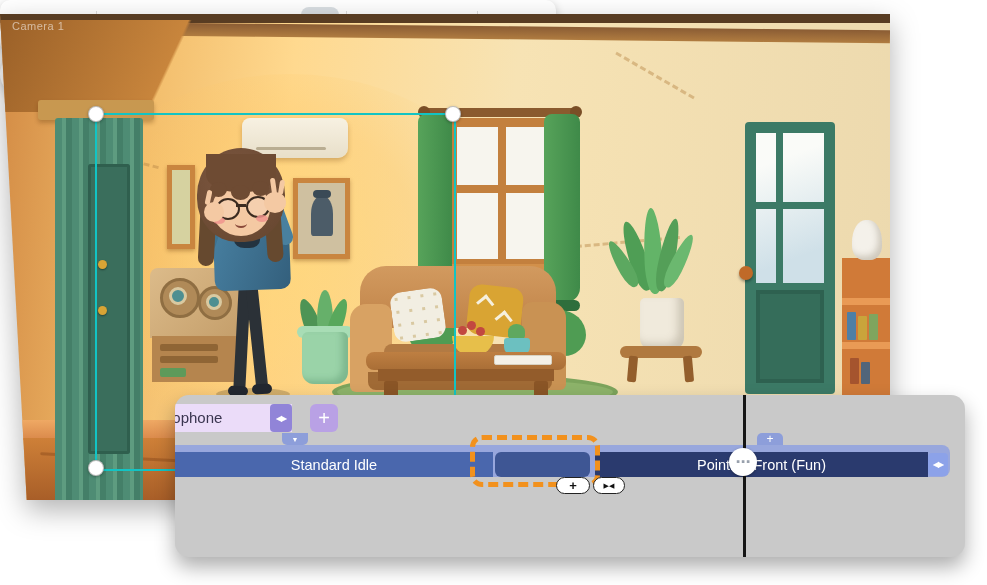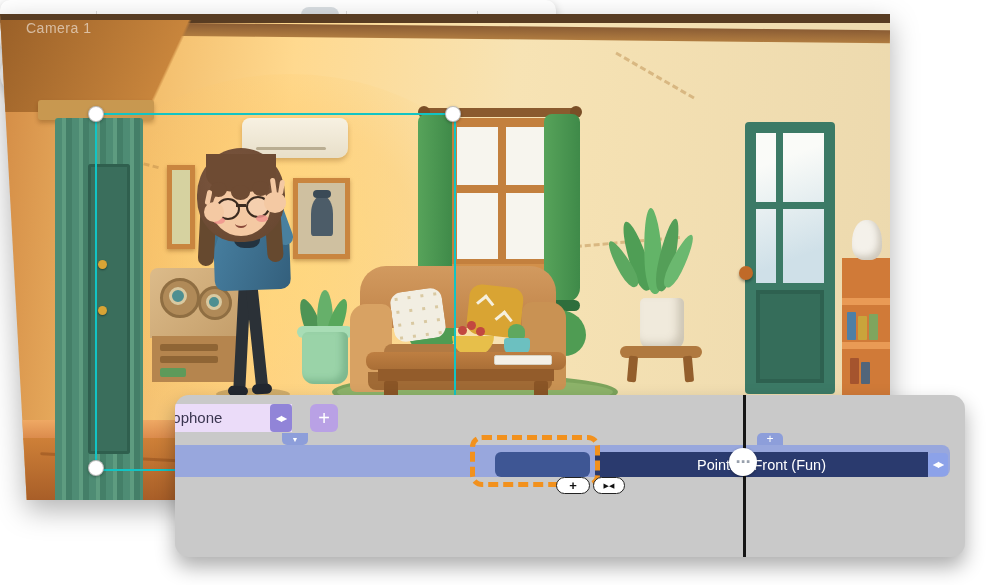--- a/index.html
+++ b/index.html
@@ -92,21 +92,21 @@
   .mouth{position:absolute;width:12px;height:7px;border-bottom:2.5px solid #8a4a3a;border-radius:0 0 50% 50%;}
   .hand{background:#f4c9a3;border-radius:50%;}
   .finger{background:#f4c9a3;border-radius:3px;}
   .jacket{left:214px;top:214px;width:76px;height:62px;background:linear-gradient(110deg,#477fa0,#335f7c);border-radius:14px 18px 10px 10px;transform:rotate(-2deg);}
   .collar{left:234px;top:214px;width:26px;height:20px;background:#233340;border-radius:0 0 40% 40%;}
   .arm{width:16px;background:#3e7391;border-radius:8px;}
   .leg{width:12px;height:104px;background:#2b3137;border-radius:4px;}
   .shoe{height:10px;background:#232830;border-radius:5px;}
   .shadow-e{background:rgba(0,0,0,.18);border-radius:50%;}
   
-  .camlabel{left:26px;top:6px;color:rgba(255,255,255,.55);font-size:14px;letter-spacing:.5px;}
+  .camlabel{left:12px;top:6px;color:rgba(255,255,255,.55);font-size:11px;letter-spacing:.5px;}
   
   #selbox{left:95px;top:113px;width:357px;height:354px;border:2px solid #12c4c4;z-index:20;}
   .handle{position:absolute;width:14px;height:14px;border-radius:50%;background:#fff;border:1px solid rgba(0,0,0,.25);box-shadow:0 1px 3px rgba(0,0,0,.3);}
   
   #toolbar{left:95px;top:44px;width:556px;height:52px;background:#fff;border-radius:10px;
     box-shadow:0 3px 10px rgba(0,0,0,.22);display:flex;align-items:center;gap:7px;padding:0 14px;box-sizing:border-box;z-index:40;}
   .tbtn{width:34px;height:34px;display:grid;place-items:center;border-radius:8px;flex:0 0 auto;}
   .tbtn.sel{background:#d9dee2;width:38px;height:38px;}
   .tdiv{width:1px;height:30px;background:#ddd;flex:0 0 auto;}
   .tlabel{font-size:16px;color:#3f434c;white-space:nowrap;margin:0 2px;}
@@ -396,20 +396,21 @@
   <div class="abs audio-bar">
     <div class="audio-label">
       <span>Microphone</span>
     </div>
   </div>
   <div class="abs phandle">◀▶</div>
   <div class="abs addbtn">+</div>
   <div class="abs collapse">▼</div>
 
   <div class="abs rail"></div>
+  <div class="abs seg seg1">Standard Idle</div>
   <div class="abs seg seg2"></div>
   <div class="abs seg seg3">Pointing Front (Fun)</div>
   <div class="abs seghandle">◀▶</div>
   <div class="abs addtab">+</div>
 
   <div class="abs dashed"></div>
   <div class="abs playhead"></div>
   <div class="abs morebtn">⋯</div>
 
   <div class="minibtn mini1">+</div>

